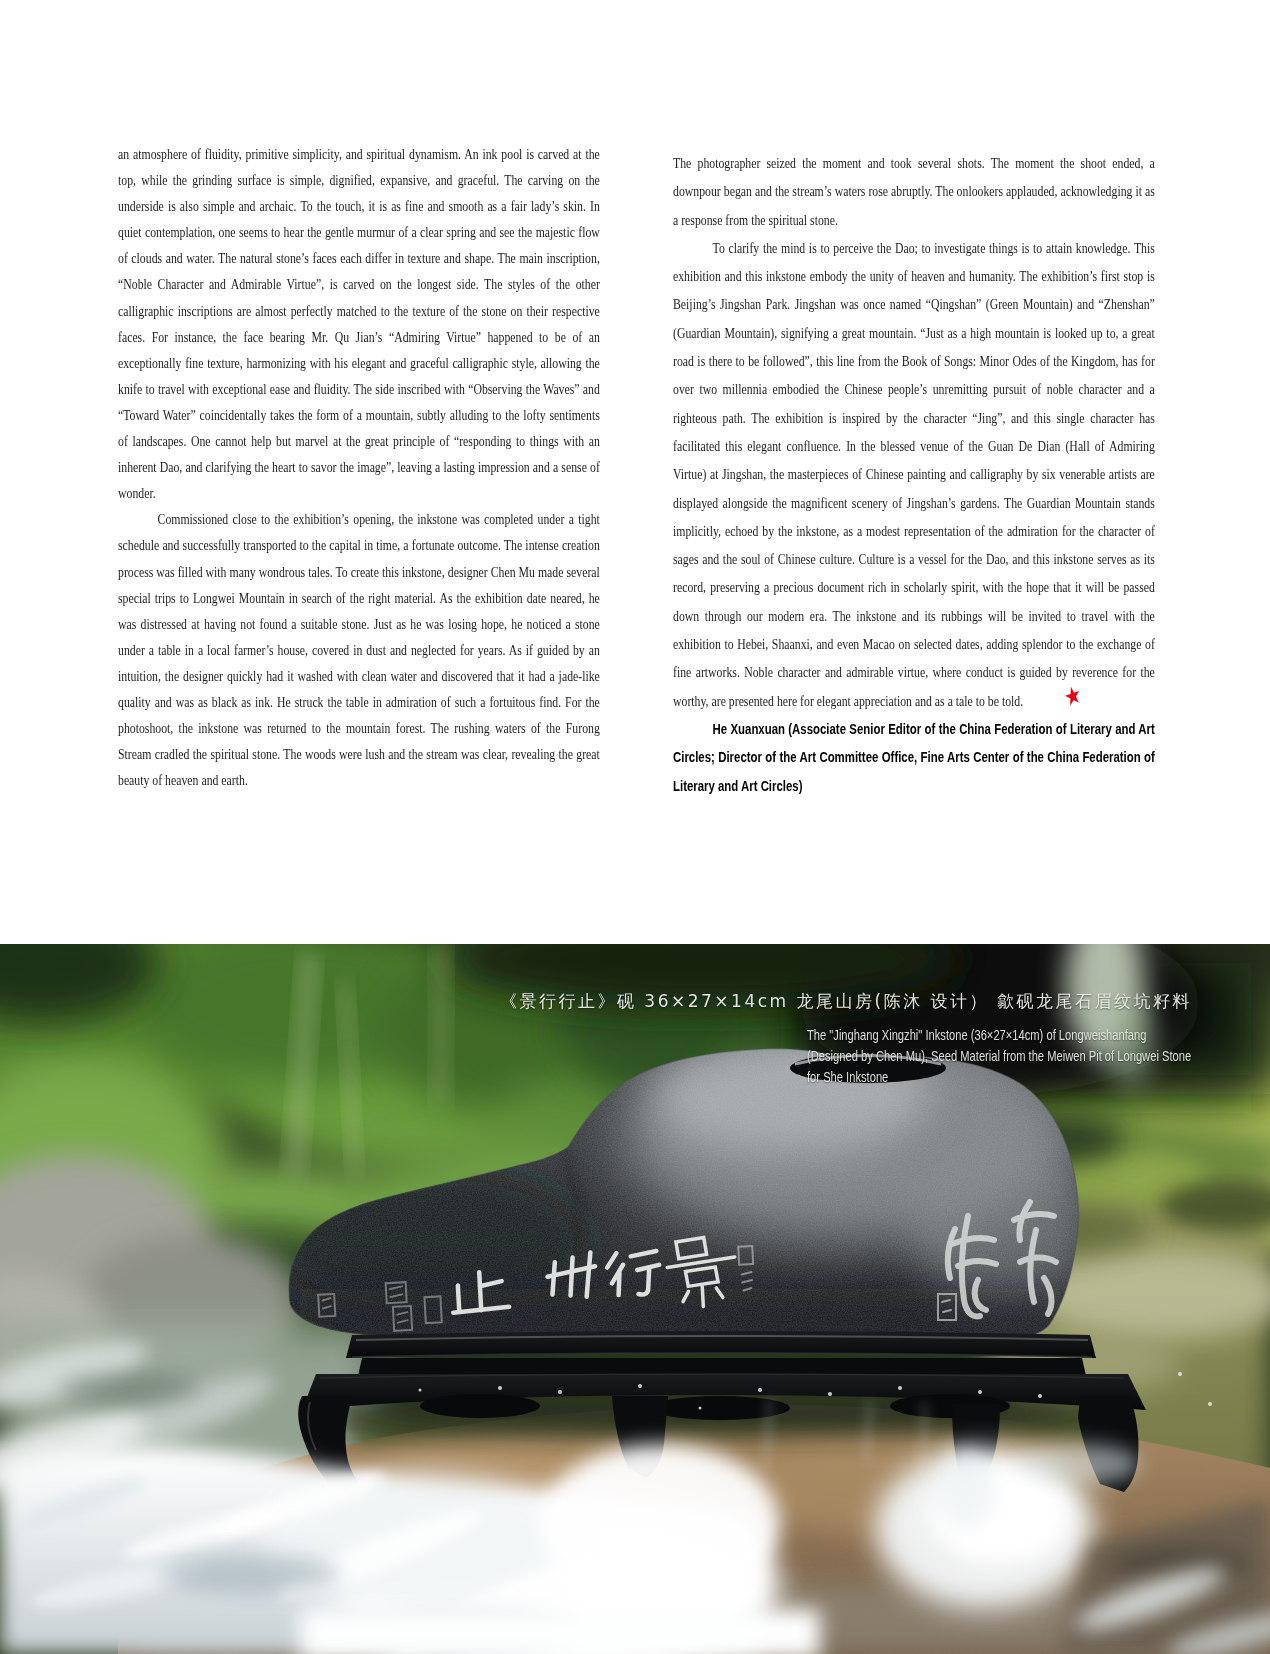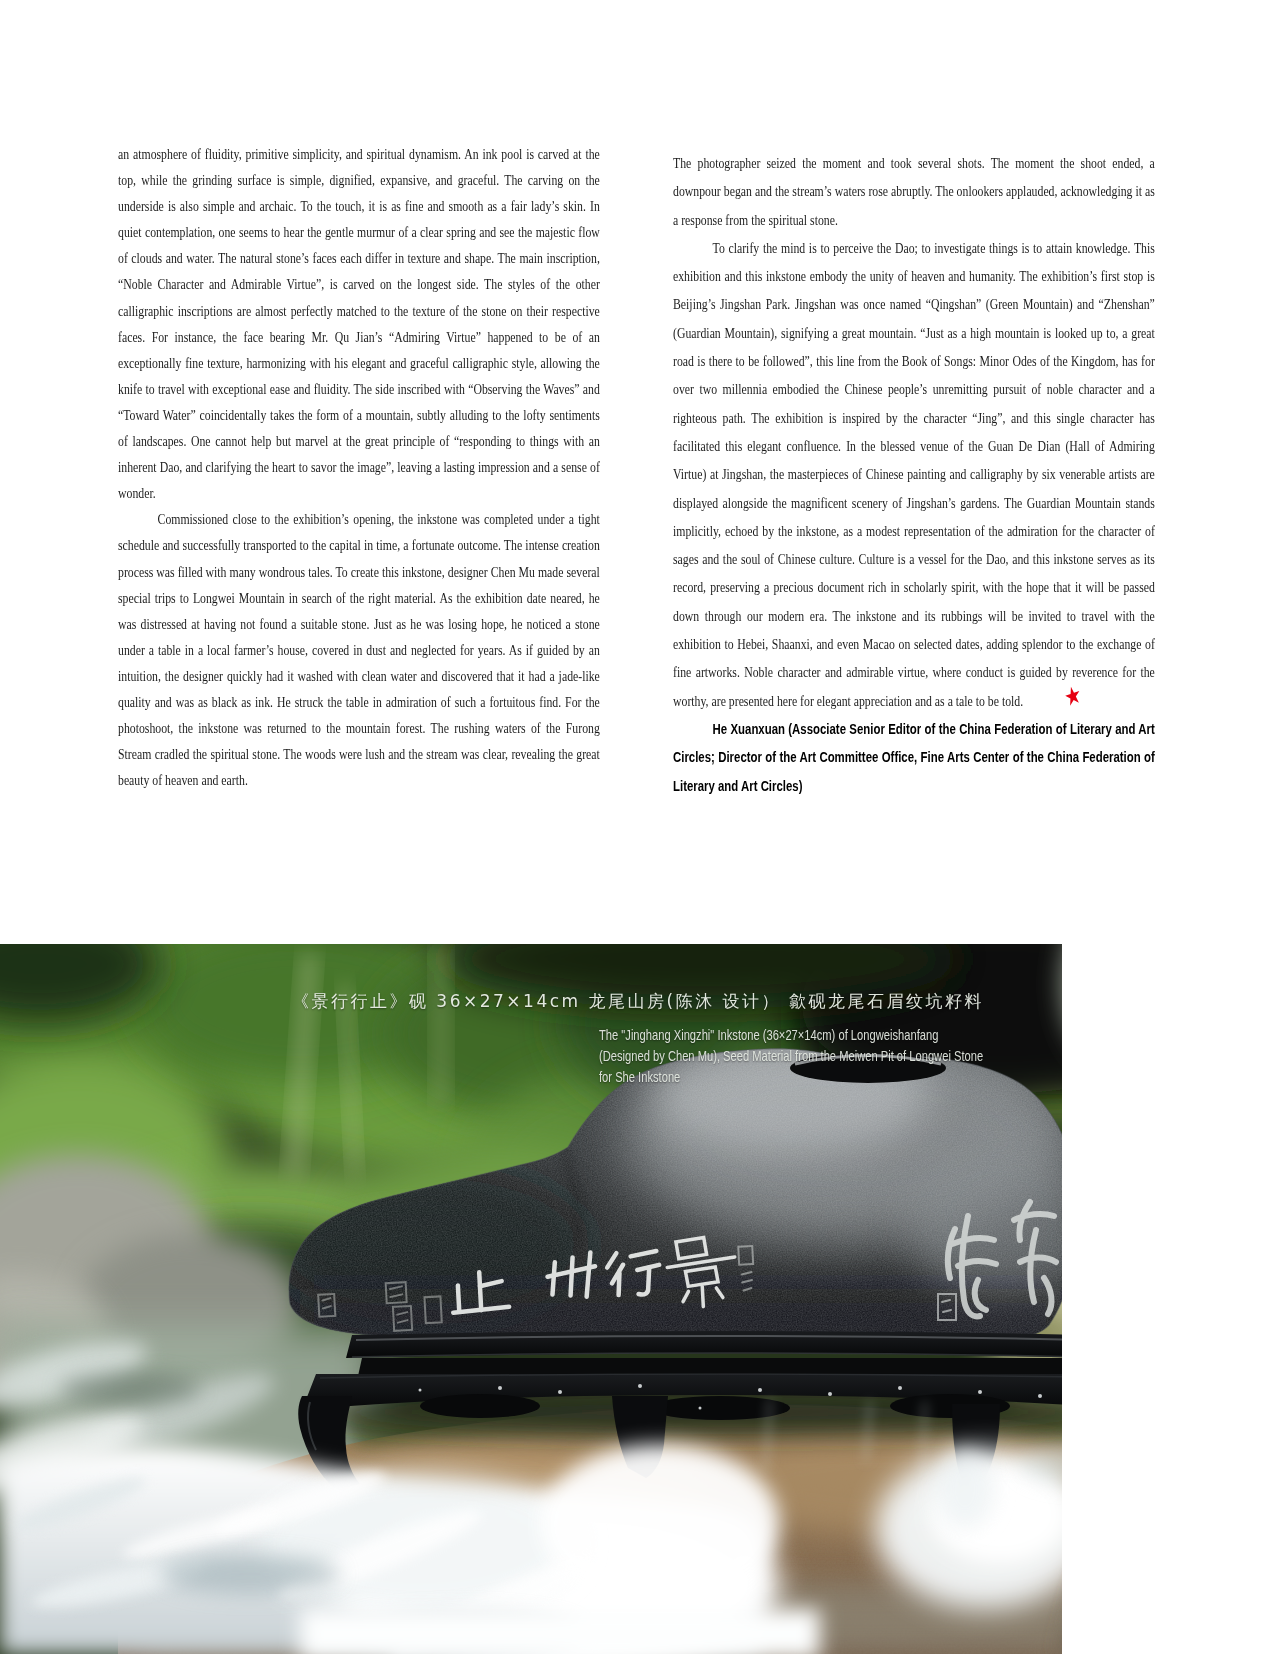--- a/index.html
+++ b/index.html
@@ -21,21 +21,21 @@
     display:inline-block;color:#e60012;font-size:25px;line-height:0;
     transform:rotate(-15deg);vertical-align:-5px;margin-left:3px;
     font-family:"DejaVu Sans", sans-serif;
   }
   .credit{
     margin:0;text-indent:52px;
     font-family:"Liberation Sans", sans-serif;font-weight:bold;
     font-size:15px;line-height:28.3px;color:#000;
   }
   .photo{
-    position:absolute;left:0;top:944px;width:1062px;height:710px;
+    position:absolute;left:0;top:944px;width:1270px;height:710px;
     margin:0;overflow:hidden;background:#22301a;
   }
   .photo svg{display:block;}
   .caption{
     position:absolute;top:46px;right:78px;text-align:right;
   }
   .caption-zh{
     font-family:"DejaVu Sans", sans-serif;
     font-size:17px;letter-spacing:2.5px;color:rgba(236,241,233,0.95);
     text-shadow:0 1px 2px rgba(0,0,0,0.45);white-space:nowrap;

